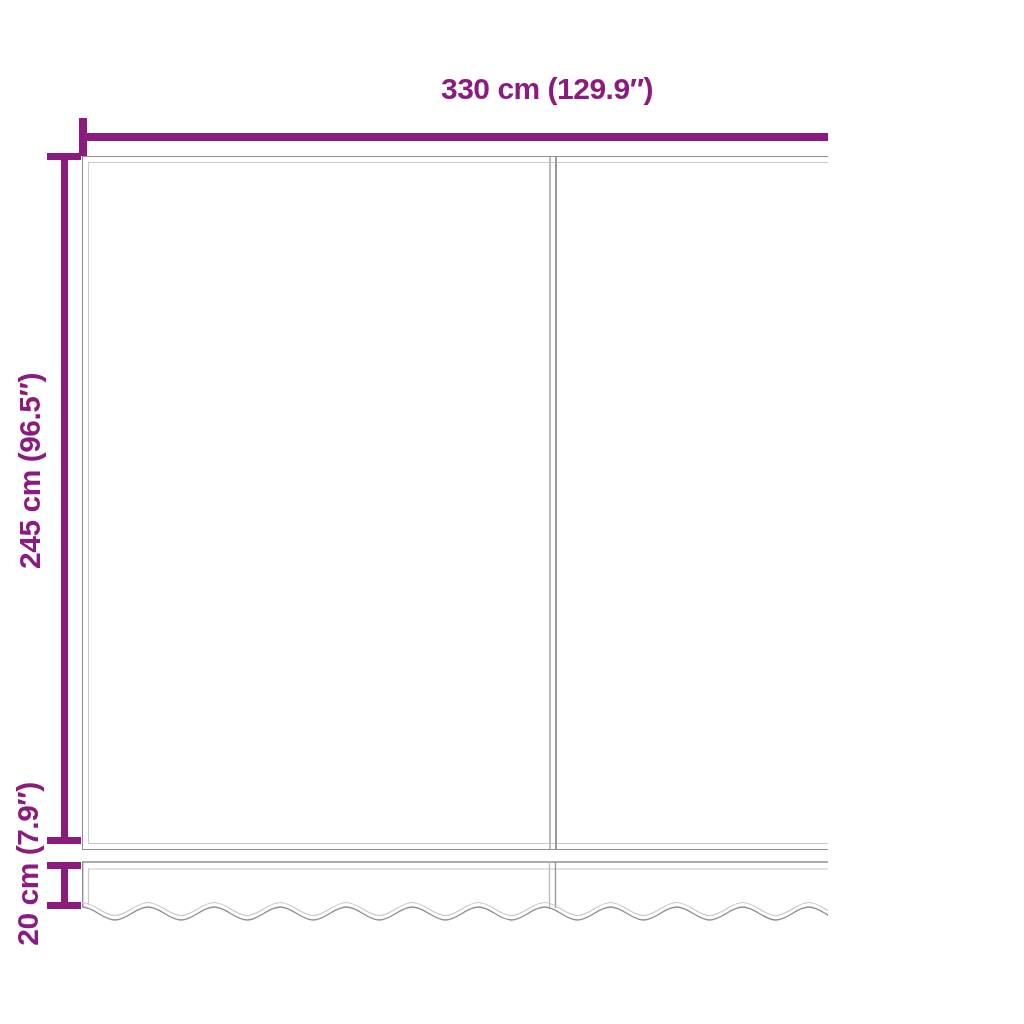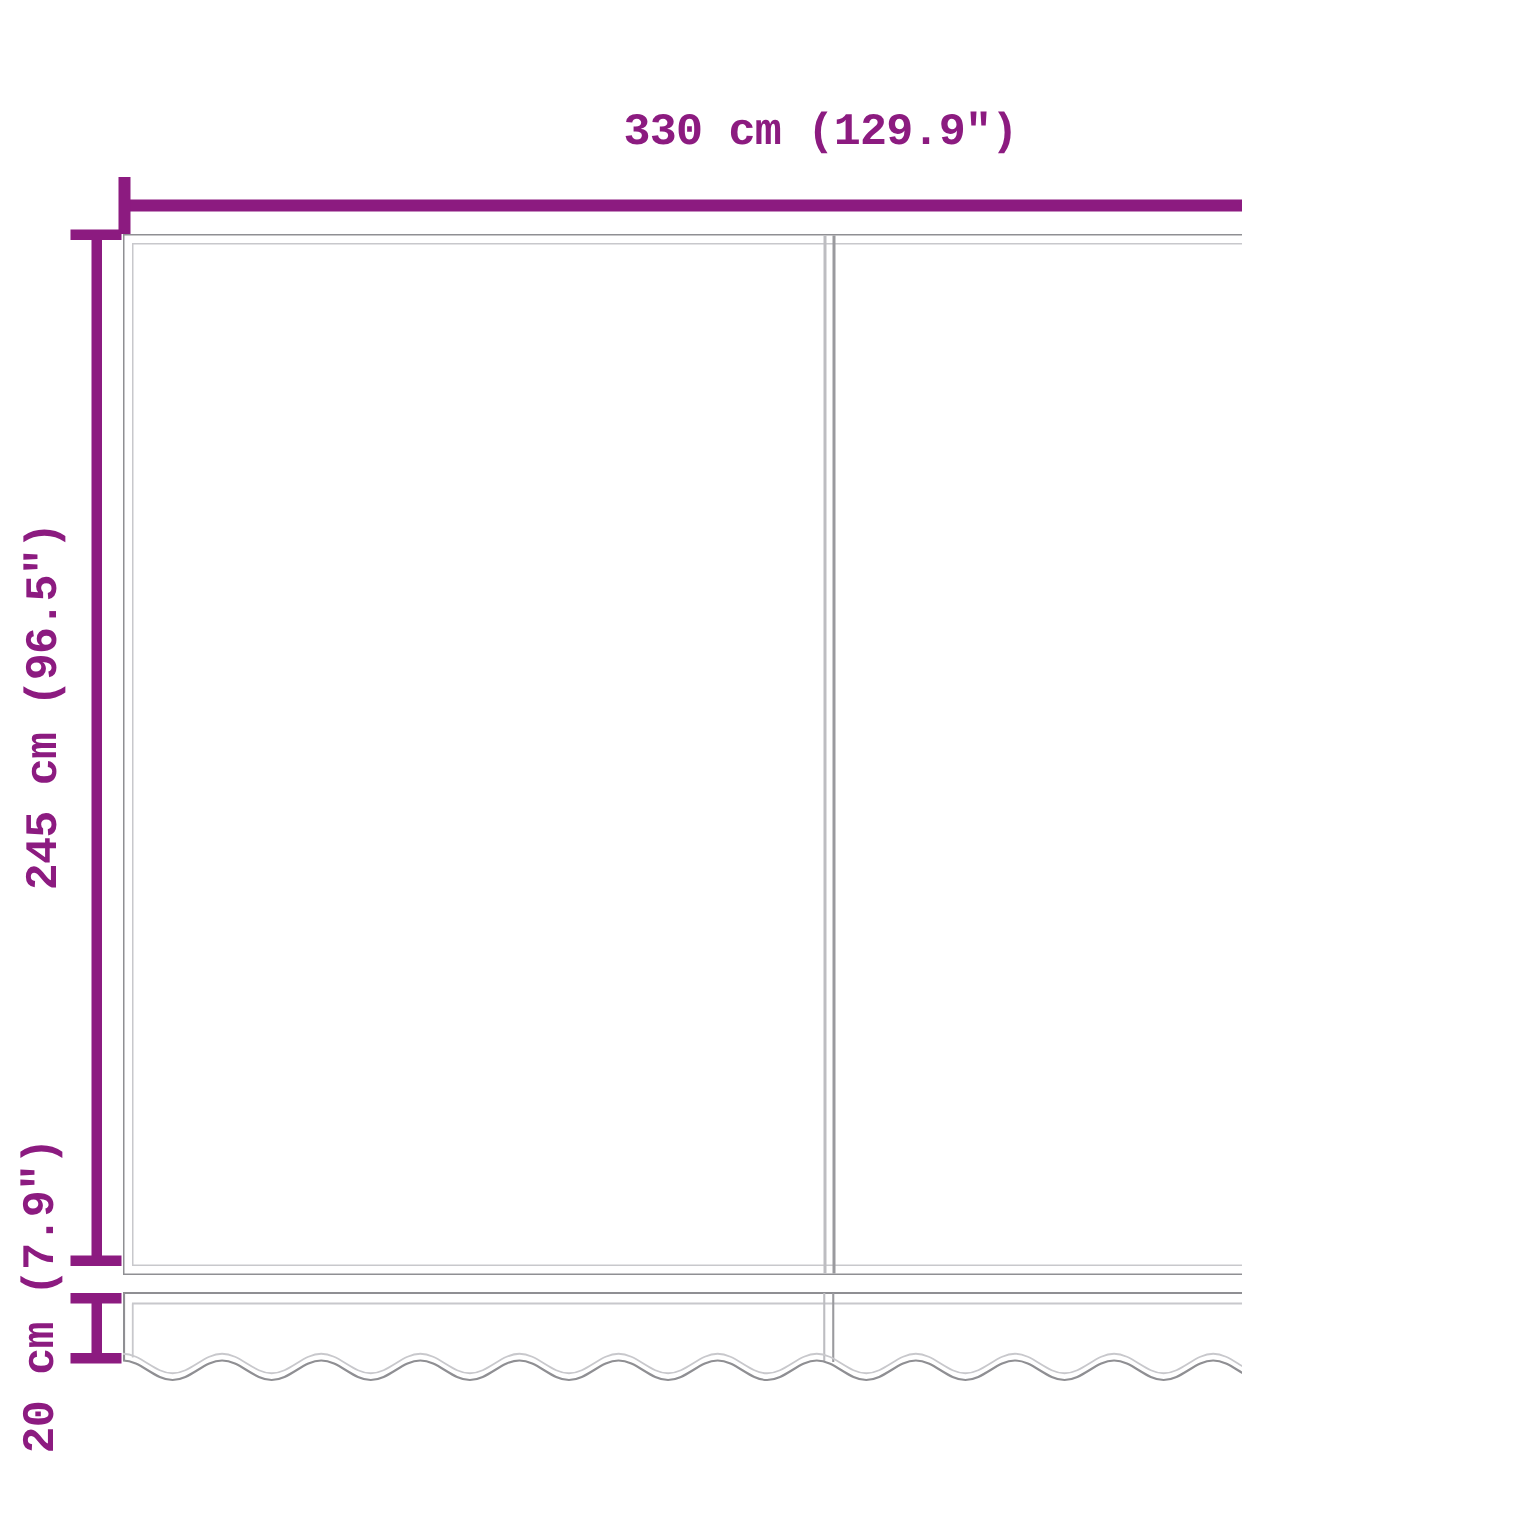--- a/index.html
+++ b/index.html
@@ -1,20 +1,20 @@
 <!DOCTYPE html>
 <html style="--accent: #8C1B80; --outline: #8F8F93; --hem: #C8C8CC; --seam-light: #BDBDC1; --seam-dark: #9A9A9E; --bg: #FFFFFF;"><head>
 <meta charset="utf-8">
 <style>
   html,body { margin:0; padding:0; background:#ffffff; }
   .canvas {
     position:relative;
     width:828px; height:1024px;
     background:var(--bg,#fff);
-    font-family:Liberation Mono, monospace;
+    font-family:Liberation Sans, sans-serif;
     overflow:hidden;
   }
   
   .dim { position:absolute; background:var(--accent); }
   .dim-hline  { left:82px;  top:133px; width:922px; height:8px; }
   .dim-capv-l { left:79px;  top:118px; width:8px;   height:38px; }
   .dim-capv-r { left:1001px;top:118px; width:8px;   height:38px; }
   .dim-vline-245 { left:61px; top:156px; width:7px; height:688px; }
   .dim-caph-245-t{ left:47px; top:153px; width:34px; height:7px; }
   .dim-caph-245-b{ left:47px; top:837px; width:34px; height:7px; }

